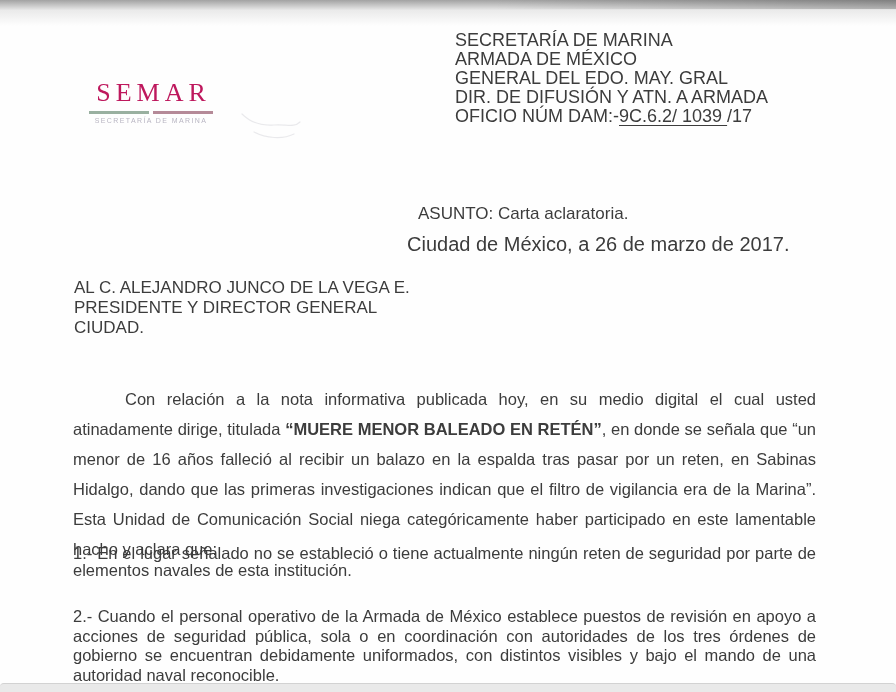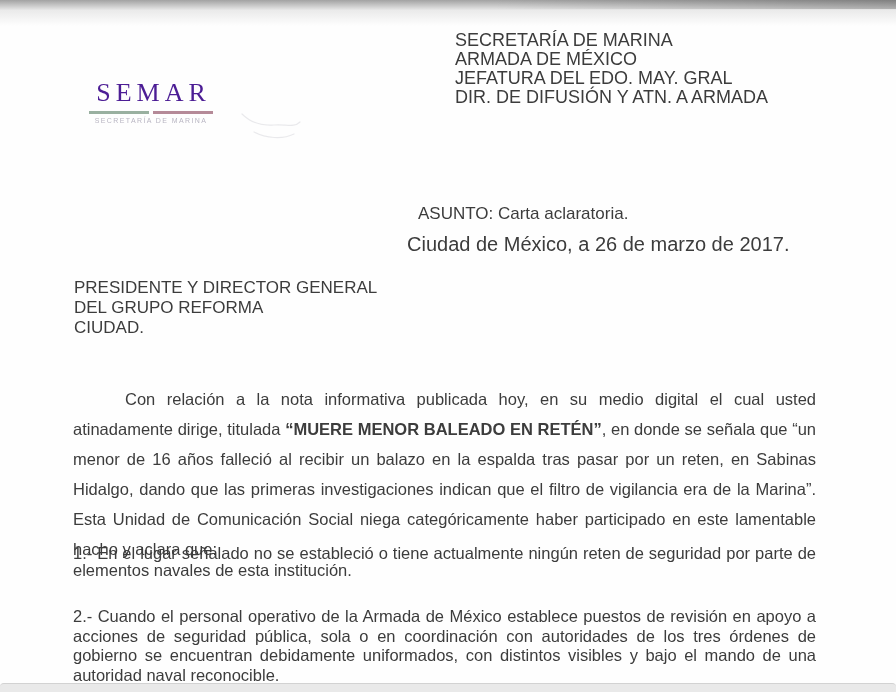--- a/index.html
+++ b/index.html
@@ -23,21 +23,21 @@
     content: ""; position: absolute; top: 0; left: 0; right: 0; height: 9px;
     background: linear-gradient(to right, rgba(0,0,0,0) 55%, rgba(0,0,0,0.30) 100%);
     opacity: .7;
   }
 
   
   .logo { position: absolute; left: 88px; top: 78px; width: 126px; text-align: center; }
   .logo-title {
     font-family: "Liberation Serif", serif;
     font-size: 26px; letter-spacing: 5px; padding-left: 5px;
-    color: #4c1d95;
+    color: #be185d;
   }
   .logo-line { display: flex; height: 3px; margin: 3px 1px 3px 1px; }
   .logo-line .seg { flex: 1; height: 100%; opacity: .7; }
   .seg-green { margin-right: 4px; background: #6d8f78; }
   .seg-red   { background: #96596c; }
   .logo-sub {
     font-size: 7px; letter-spacing: 1.4px; white-space: nowrap;
     color: #b8b5c2;
   }
 
@@ -90,31 +90,32 @@
     <div class="logo-sub">SECRETARÍA DE MARINA</div>
   </div>
 
   <svg class="artifact" width="80" height="60" viewBox="0 0 80 60">
     <path d="M6 22 C 14 30, 26 34, 38 33 C 50 32, 58 36, 64 30 M 18 40 C 30 46, 46 48, 58 42" fill="none" stroke="#d6d6db" stroke-width="1.2" stroke-linecap="round"></path>
   </svg>
 
   <div class="header-block">
     <div>SECRETARÍA DE MARINA</div>
     <div>ARMADA DE MÉXICO</div>
-    <div>JEFATURA DEL EDO. MAY. GRAL</div>
+    <div>GENERAL DEL EDO. MAY. GRAL</div>
     <div>DIR. DE DIFUSIÓN Y ATN. A ARMADA</div>
+    <div><span>OFICIO NÚM DAM:-</span><span class="oficio-number">9C.6.2/ 1039&nbsp;</span><span>/17</span></div>
   </div>
 
   <div class="subject">ASUNTO: Carta aclaratoria.</div>
 
   <div class="dateline">Ciudad de México, a 26 de marzo de 2017.</div>
 
   <div class="recipient">
+    <div>AL C. ALEJANDRO JUNCO DE LA VEGA E.</div>
     <div>PRESIDENTE Y DIRECTOR GENERAL</div>
-    <div>DEL GRUPO REFORMA</div>
     <div>CIUDAD.</div>
   </div>
 
   <div class="bodytext p1"><span>Con relación a la nota informativa publicada hoy, en su medio digital el cual usted atinadamente dirige, titulada </span><span class="bold-title">“MUERE MENOR BALEADO EN RETÉN”</span><span>, en donde se señala que “un menor de 16 años falleció al recibir un balazo en la espalda tras pasar por un reten, en Sabinas Hidalgo, dando que las primeras investigaciones indican que el filtro de vigilancia era de la Marina”. Esta Unidad de Comunicación Social niega categóricamente haber participado en este lamentable hacho y aclara que:</span></div>
 
   <div class="bodytext item1">1.- En el lugar señalado no se estableció o tiene actualmente ningún reten de seguridad por parte de elementos navales de esta institución.</div>
 
   <div class="bodytext item2">2.- Cuando el personal operativo de la Armada de México establece puestos de revisión en apoyo a acciones de seguridad pública, sola o en coordinación con autoridades de los tres órdenes de gobierno se encuentran debidamente uniformados, con distintos visibles y bajo el mando de una autoridad naval reconocible.</div>
 
   <div class="bottom-bar"></div>

